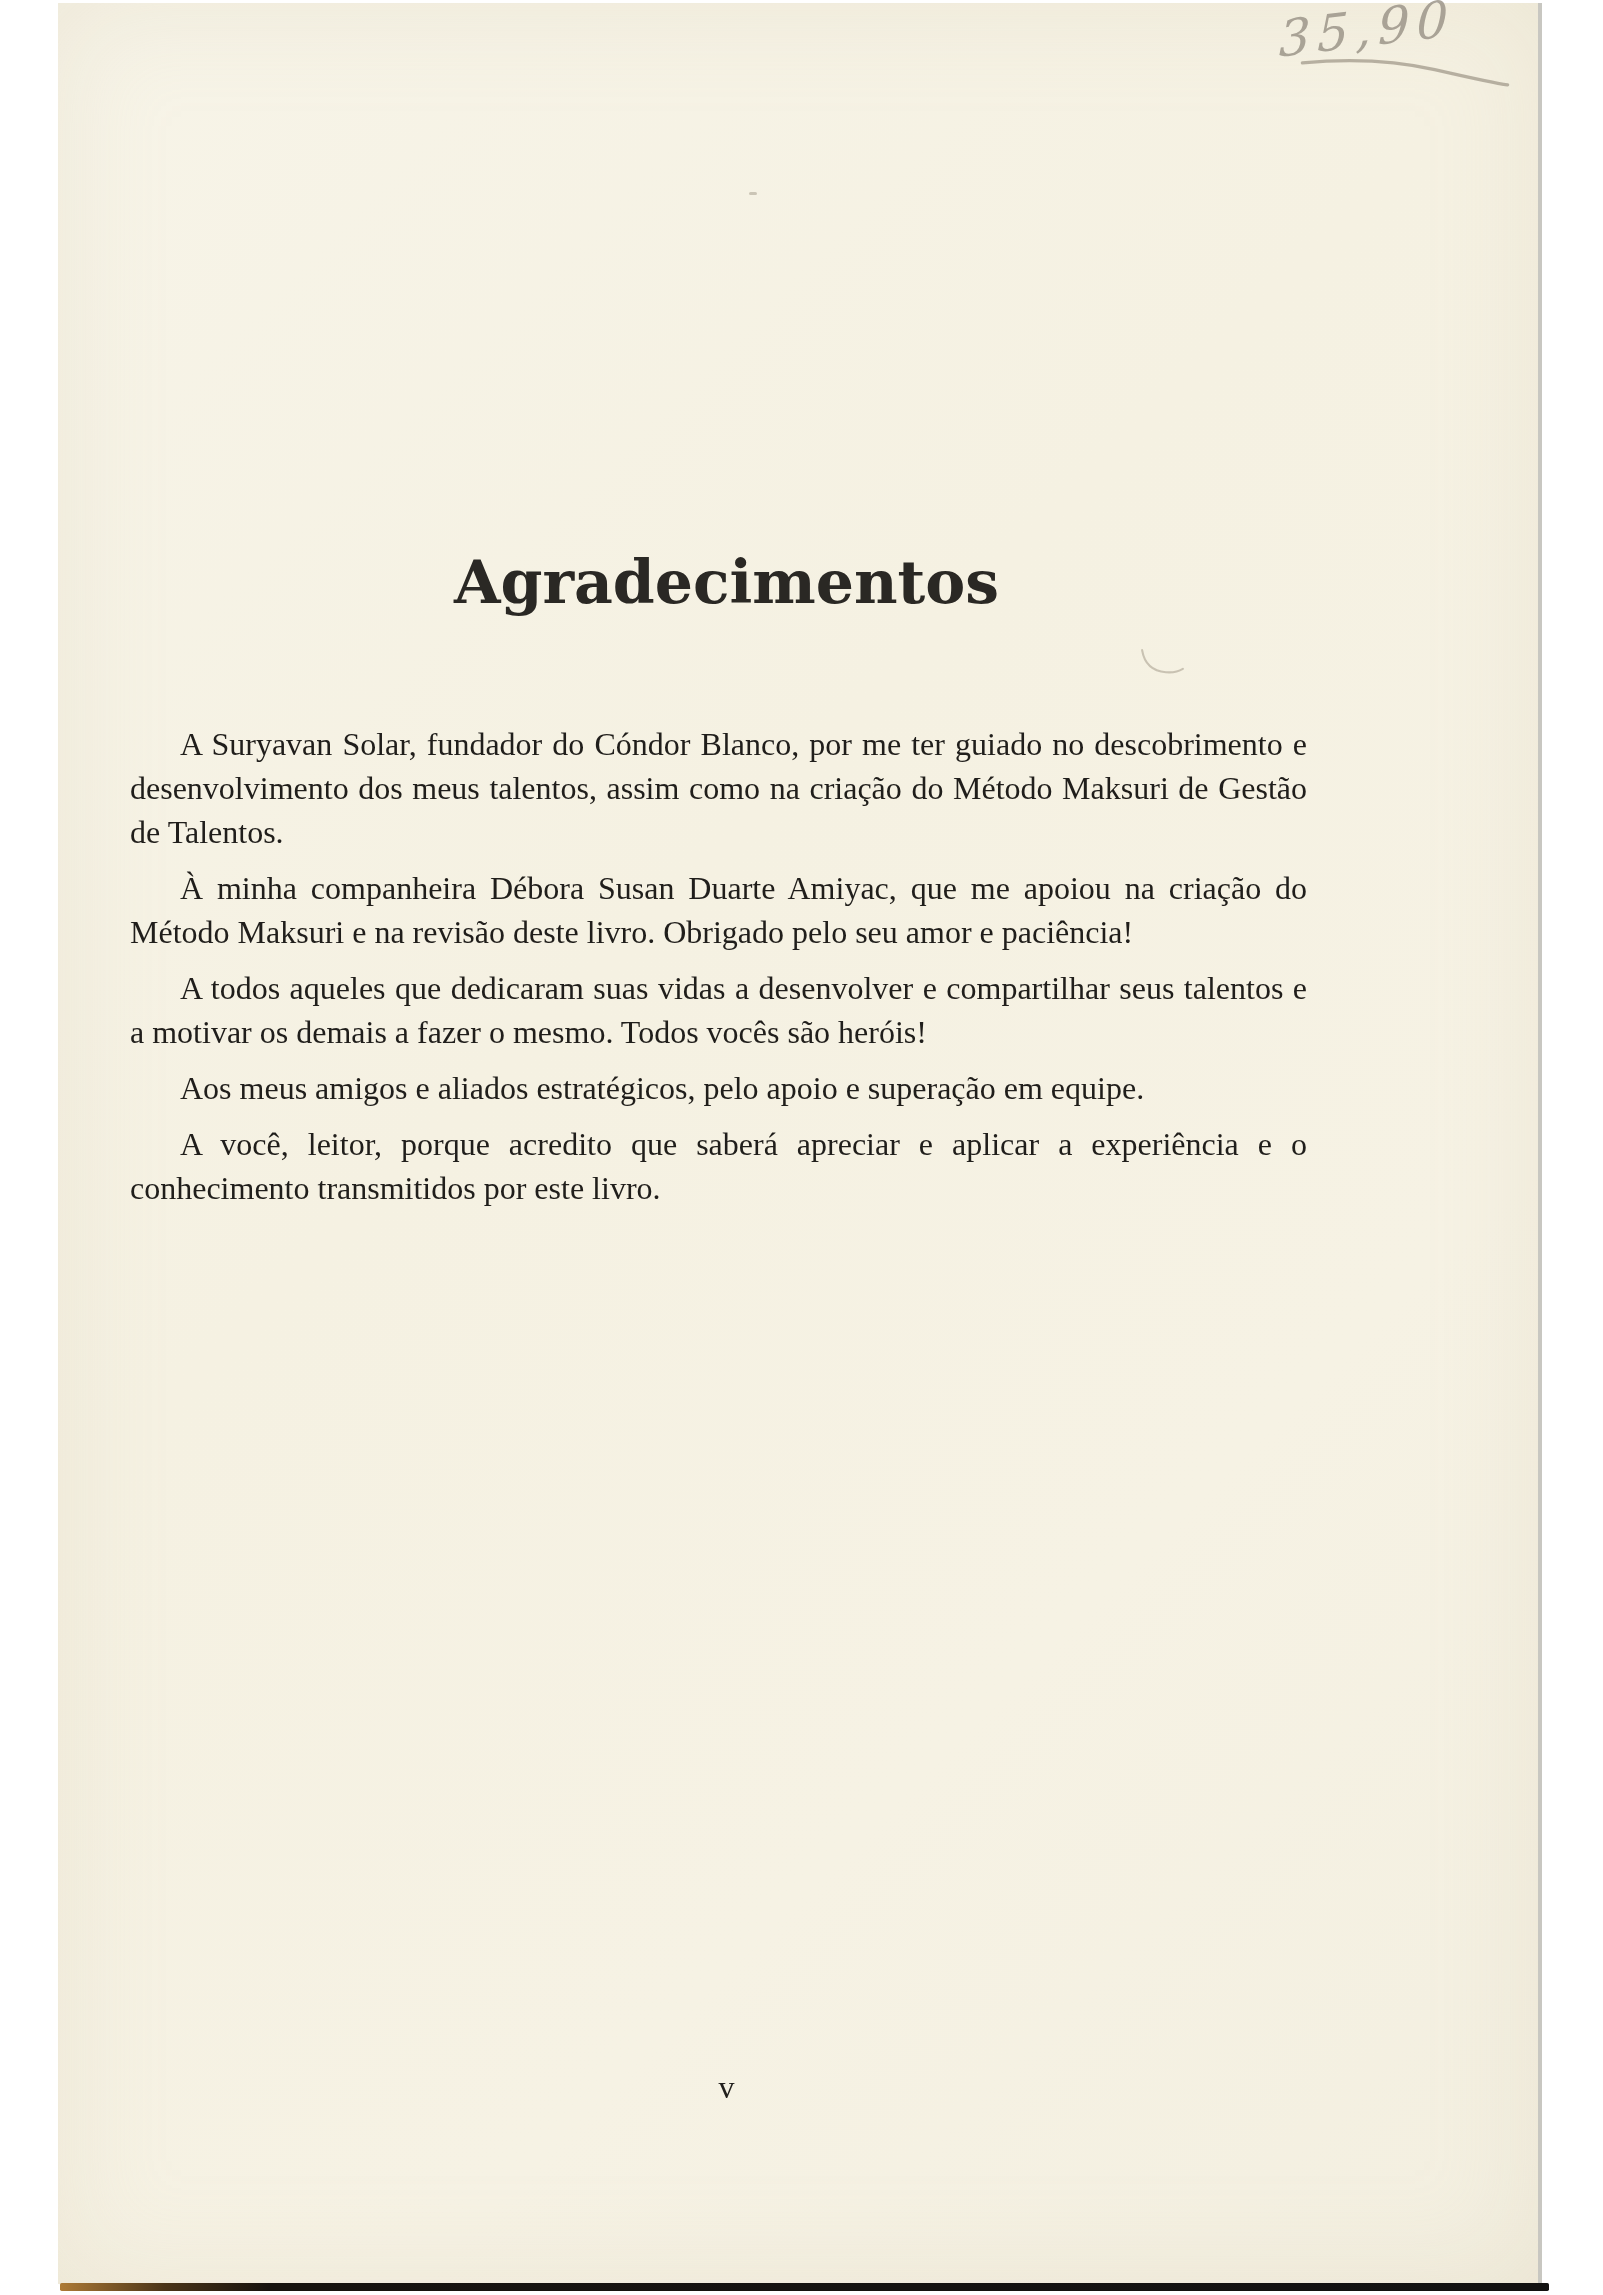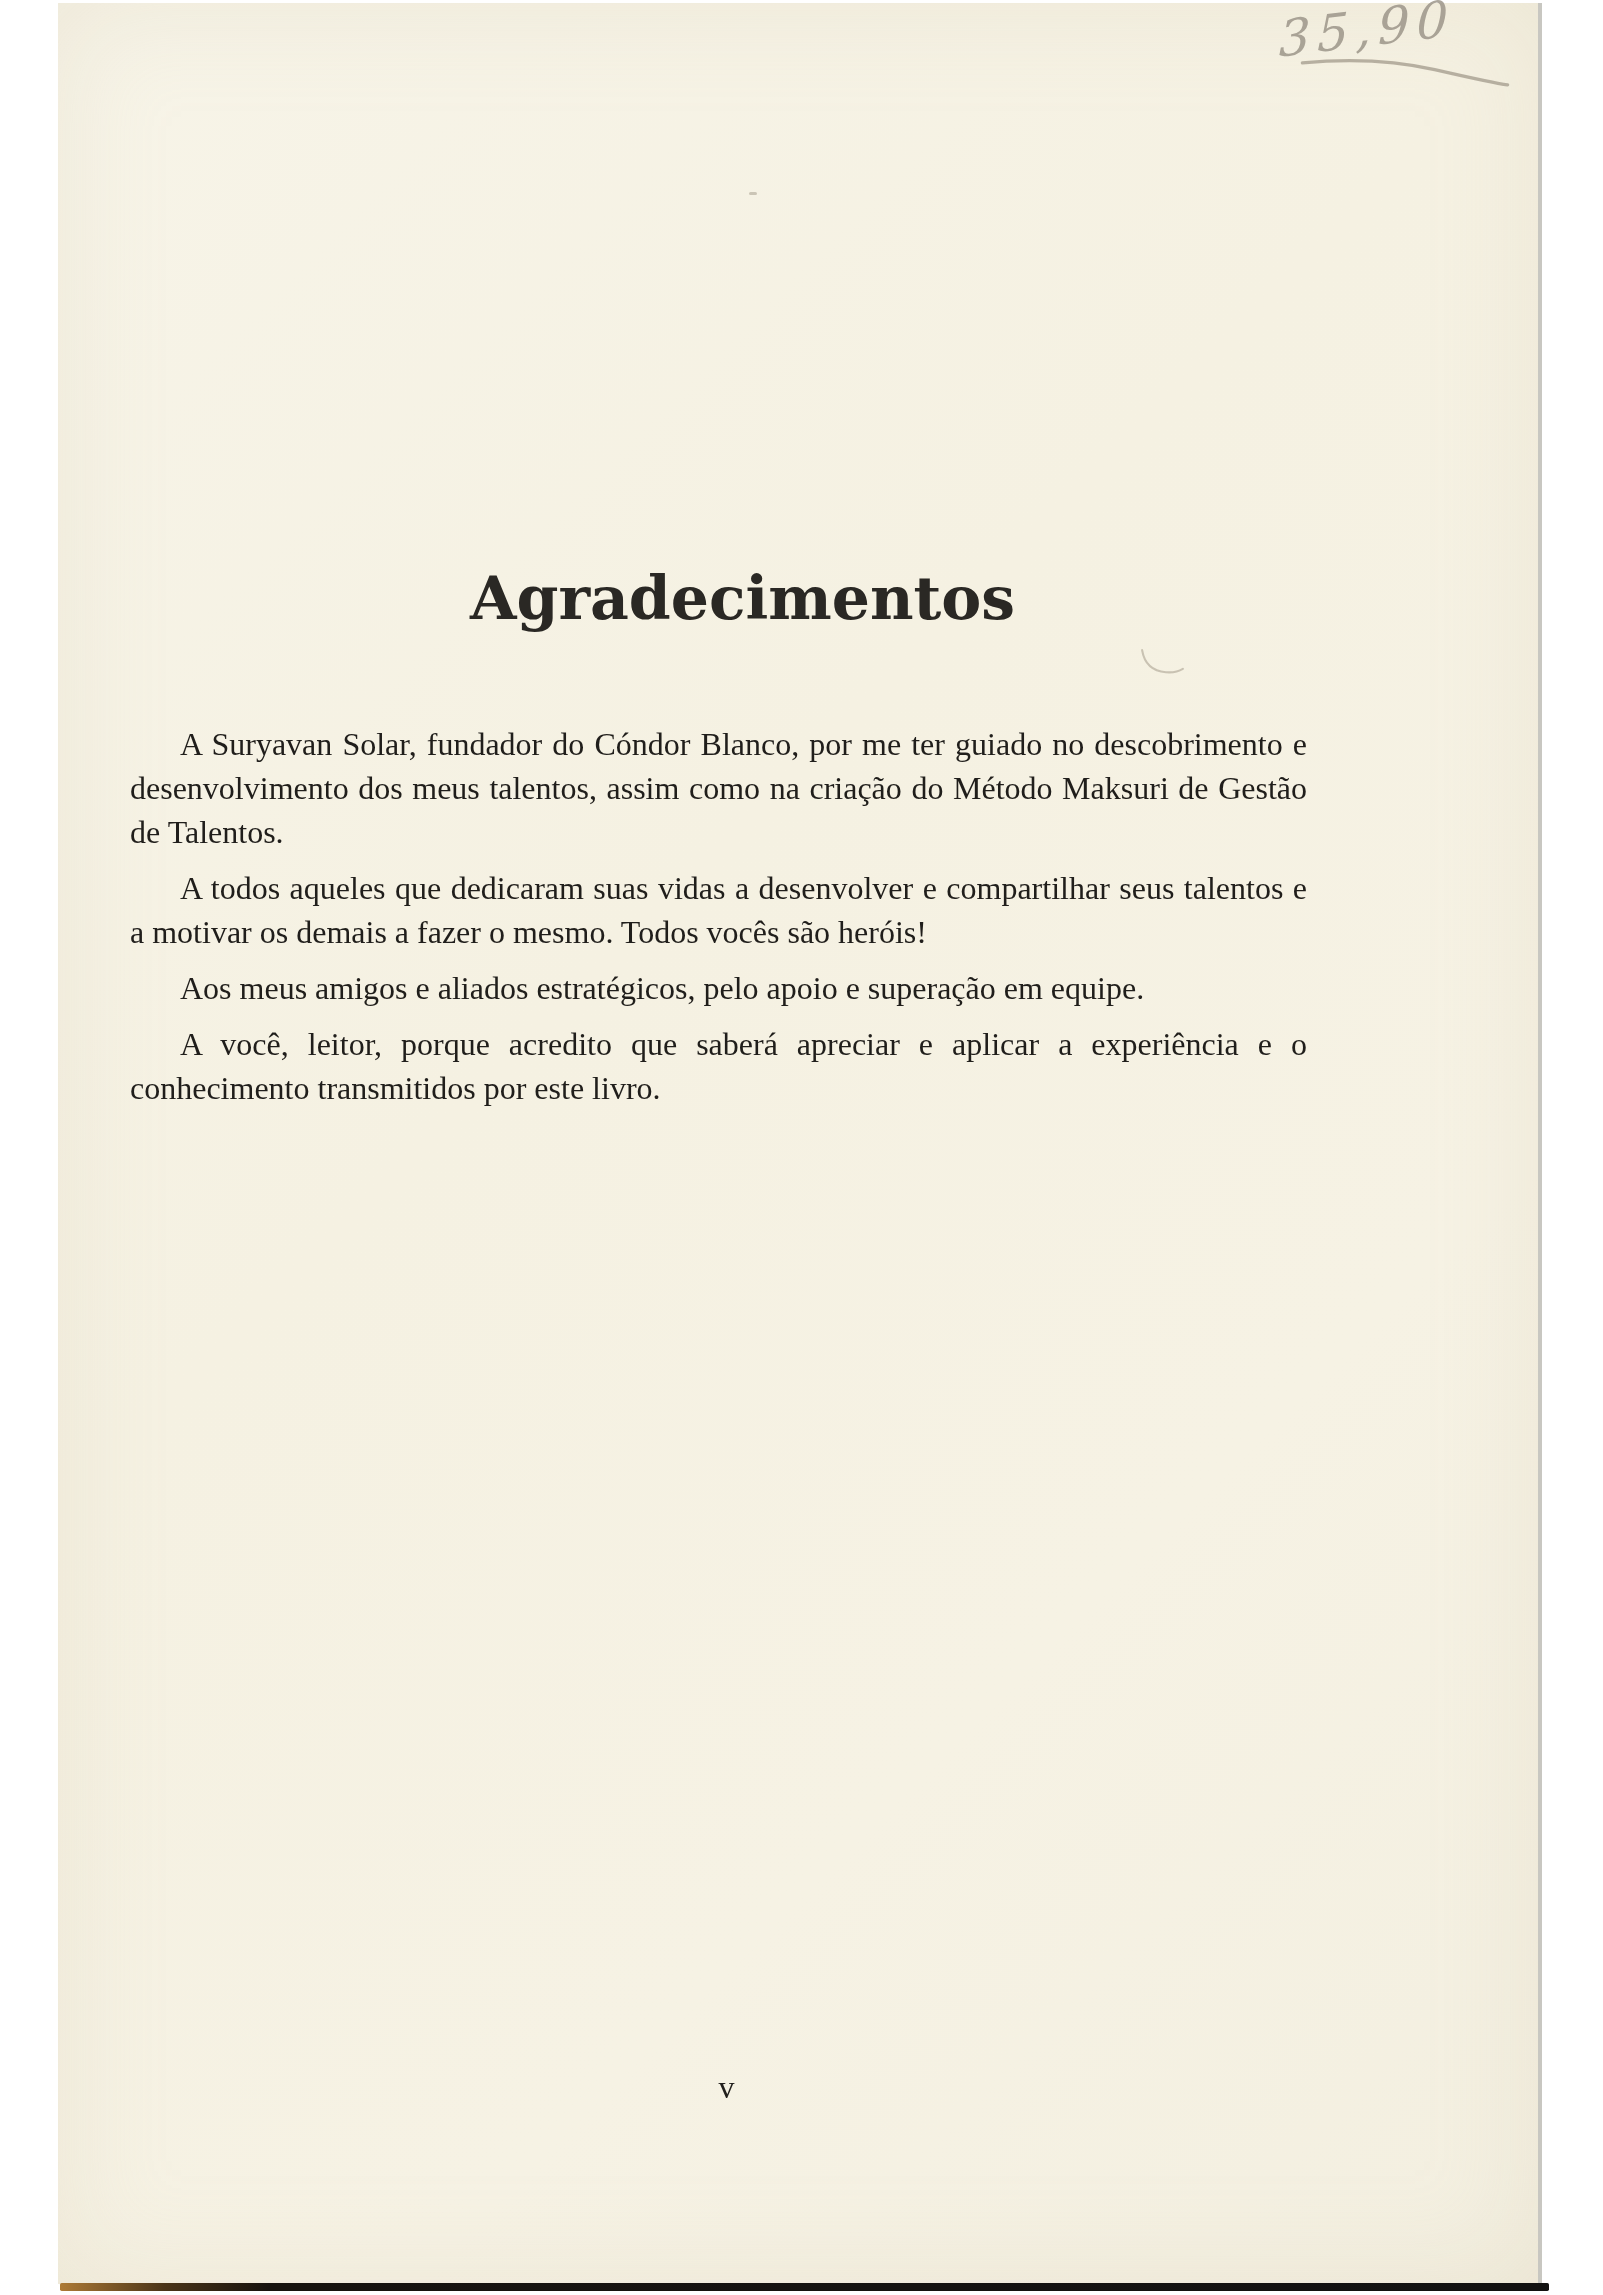--- a/index.html
+++ b/index.html
@@ -85,21 +85,21 @@
     background: #b9b2a2;
     border-radius: 1.7px;
     opacity: 0.7;
   }
   
   .title {
     position: absolute;
     left: 130px;
     top: 547px;
     width: 1193px;
-    margin: 16px;
+    margin: 0;
     text-align: center;
     font-family: "DejaVu Serif", serif;
     font-weight: bold;
     font-size: 60px;
     letter-spacing: 0px;
     color: #2a2824;
   }
   
   .body-text {
     position: absolute;
@@ -147,20 +147,21 @@
   <svg class="pencil-arc" viewBox="0 0 60 40" xmlns="http://www.w3.org/2000/svg">
     <path d="M6 6 Q 10 30 34 32 Q 46 33 54 28" fill="none" stroke="#aba393" stroke-width="2.5" stroke-linecap="round" opacity="0.6"></path>
   </svg>
 
   <div class="scan-speck"></div>
 
   <h1 class="title">Agradecimentos</h1>
 
   <div class="body-text">
     <p>A Suryavan Solar, fundador do Cóndor Blanco, por me ter guiado no descobrimento e desenvolvimento dos meus talentos, assim como na criação do Método Maksuri de Gestão de Talentos.</p>
+    <p>À minha companheira Débora Susan Duarte Amiyac, que me apoiou na criação do Método Maksuri e na revisão deste livro. Obrigado pelo seu amor e paciência!</p>
     <p>A todos aqueles que dedicaram suas vidas a desenvolver e compartilhar seus talentos e a motivar os demais a fazer o mesmo. Todos vocês são heróis!</p>
     <p>Aos meus amigos e aliados estratégicos, pelo apoio e superação em equipe.</p>
     <p>A você, leitor, porque acredito que saberá apreciar e aplicar a experiência e o conhecimento transmitidos por este livro.</p>
   </div>
 
   <div class="folio">v</div>
 
 </div>
 
 

